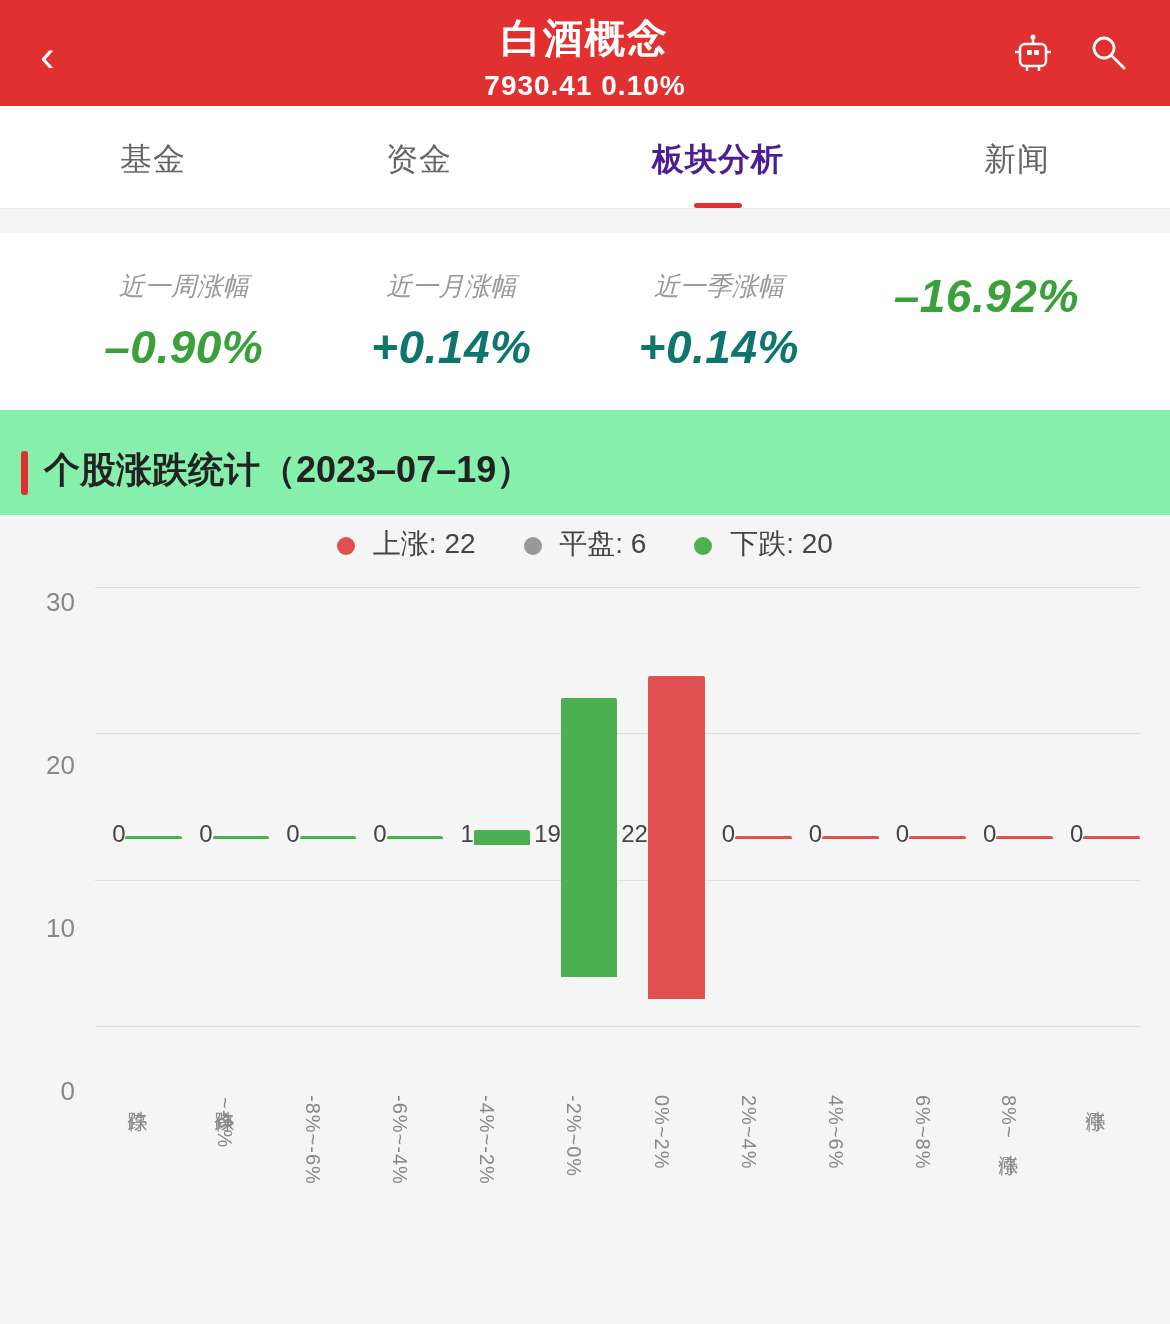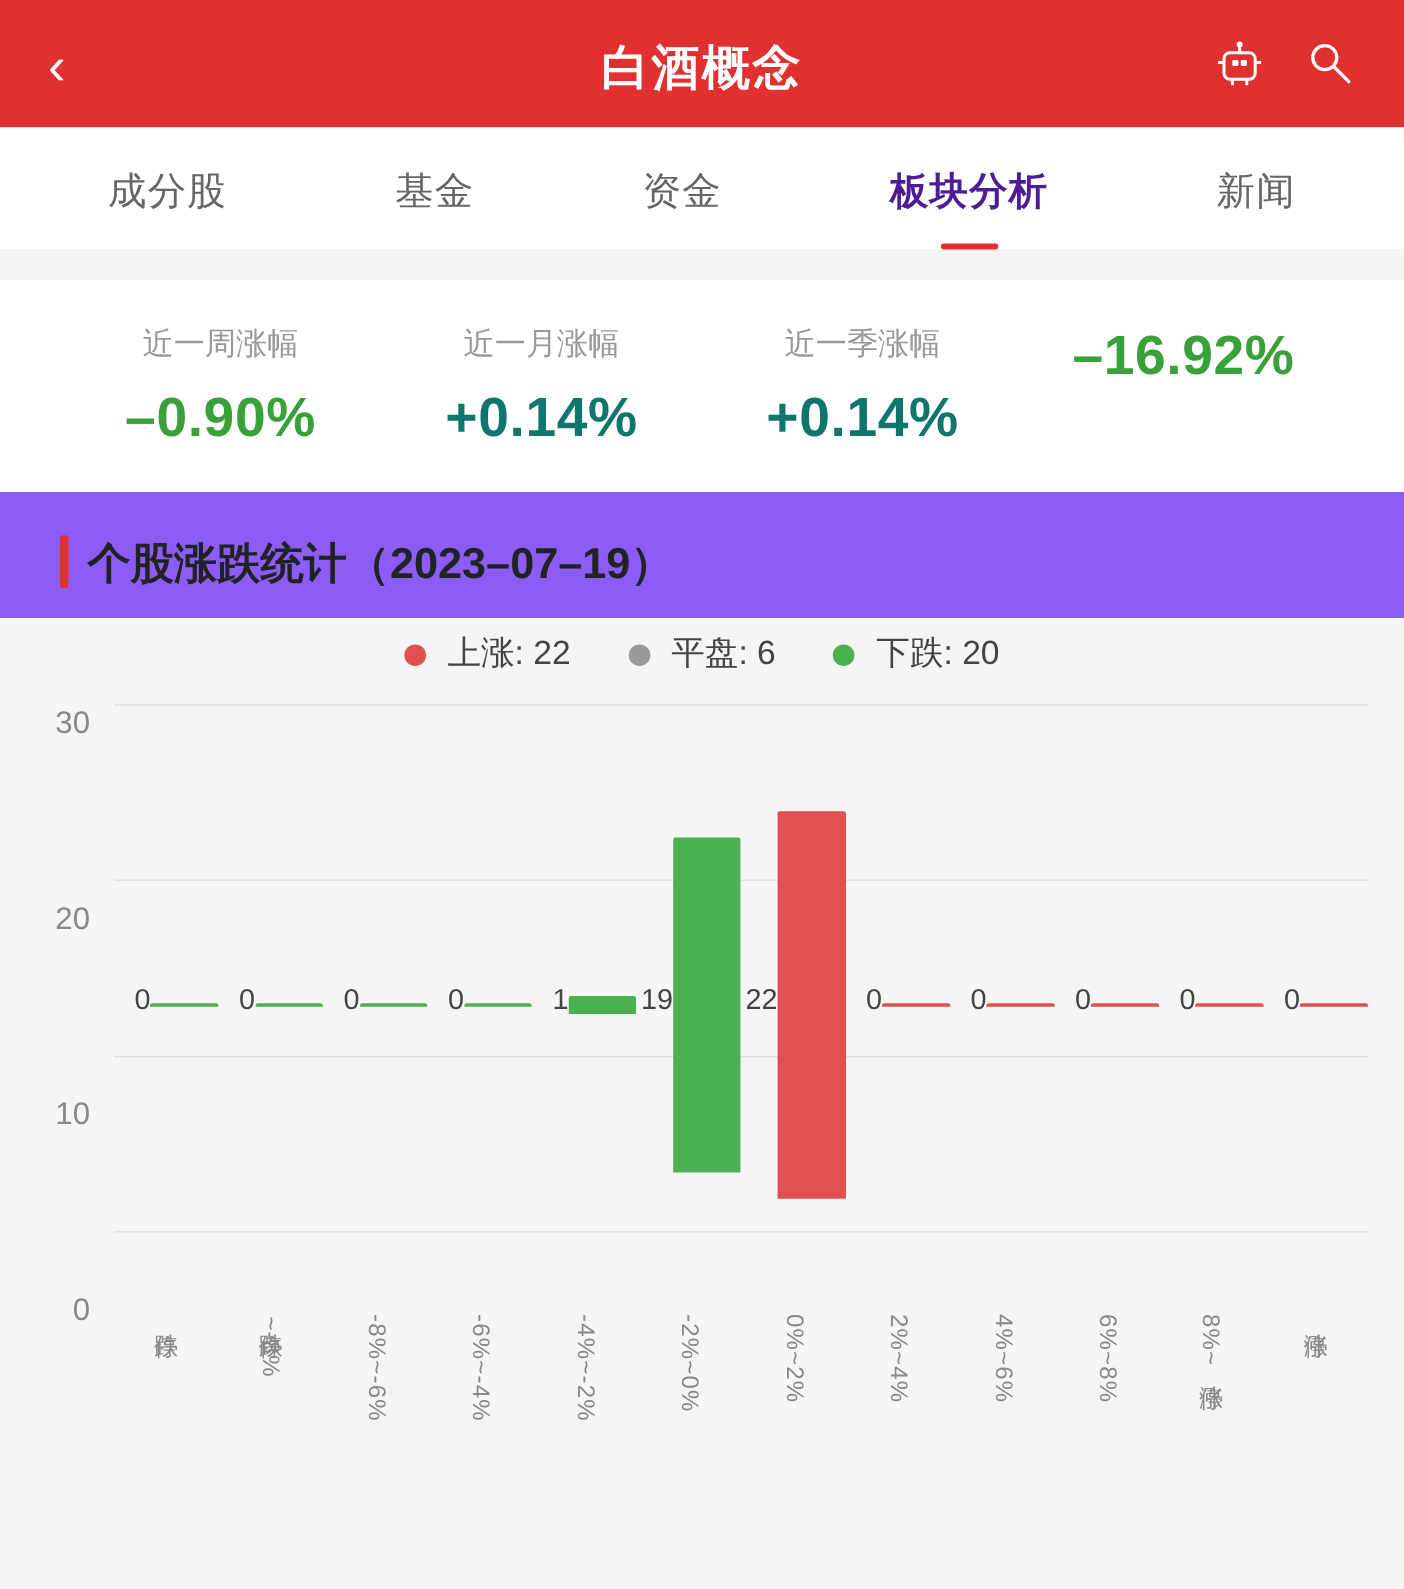--- a/index.html
+++ b/index.html
@@ -85,20 +85,21 @@
       height: 5px;
       background: #e03030;
       border-radius: 3px;
     }
 
     
     .metrics-section {
       background: #fff;
       margin: 24px 0 0 0;
       padding: 36px 50px;
+      font-style: italic;
     }
     .metrics-row {
       display: flex;
       justify-content: space-between;
       align-items: flex-start;
     }
     .metric-item {
       text-align: center;
       flex: 1;
     }
@@ -110,24 +111,24 @@
     .metric-value {
       font-size: 46px;
       font-weight: 600;
       letter-spacing: 0.5px;
     }
     .metric-value.negative { color: #3aa03a; }
     .metric-value.positive { color: #0f766e; }
 
     
     .section-title-wrap {
-      background: #8b5cf6;
-      padding: 36px 50px 20px;
-      display: flex;
-      align-items: flex-start;
+      background: #86efac;
+      padding: 36px 21px 20px;
+      display: flex;
+      align-items: flex-end;
     }
     .section-title-bar {
       width: 7px;
       height: 44px;
       background: #e03030;
       border-radius: 3px;
       margin-right: 16px;
     }
     .section-title-text {
       font-size: 36px;
@@ -260,20 +261,21 @@
       height: 72px;
     }
   </style>
 </head>
 <body>
 
 <div class="header">
   <div class="back-arrow">‹</div>
   <div class="header-center">
     <div class="header-title">白酒概念</div>
+    <div class="header-subtitle">7930.41  0.10%</div>
   </div>
   <div class="header-icon">
     <span>
       <svg width="46" height="46" viewBox="0 0 46 46" fill="none">
         <rect x="10" y="16" width="26" height="22" rx="5" stroke="white" stroke-width="2.5" fill="none"></rect>
         <rect x="17" y="22" width="5" height="5" rx="1" fill="white"></rect>
         <rect x="24" y="22" width="5" height="5" rx="1" fill="white"></rect>
         <line x1="23" y1="10" x2="23" y2="16" stroke="white" stroke-width="2.5"></line>
         <circle cx="23" cy="9" r="2.5" fill="white"></circle>
         <line x1="5" y1="24" x2="10" y2="24" stroke="white" stroke-width="2.5"></line>
@@ -285,21 +287,20 @@
     <span>
       <svg width="46" height="46" viewBox="0 0 46 46" fill="none">
         <circle cx="20" cy="20" r="10" stroke="white" stroke-width="2.8" fill="none"></circle>
         <line x1="28" y1="28" x2="40" y2="40" stroke="white" stroke-width="2.8" stroke-linecap="round"></line>
       </svg>
     </span>
   </div>
 </div>
 
 <div class="tabs">
-  <div class="tab-item">成分股</div>
   <div class="tab-item">基金</div>
   <div class="tab-item">资金</div>
   <div class="tab-item active">板块分析</div>
   <div class="tab-item">新闻</div>
 </div>
 
 <div class="metrics-section">
   <div class="metrics-row">
     <div class="metric-item">
       <div class="metric-label">近一周涨幅</div>

